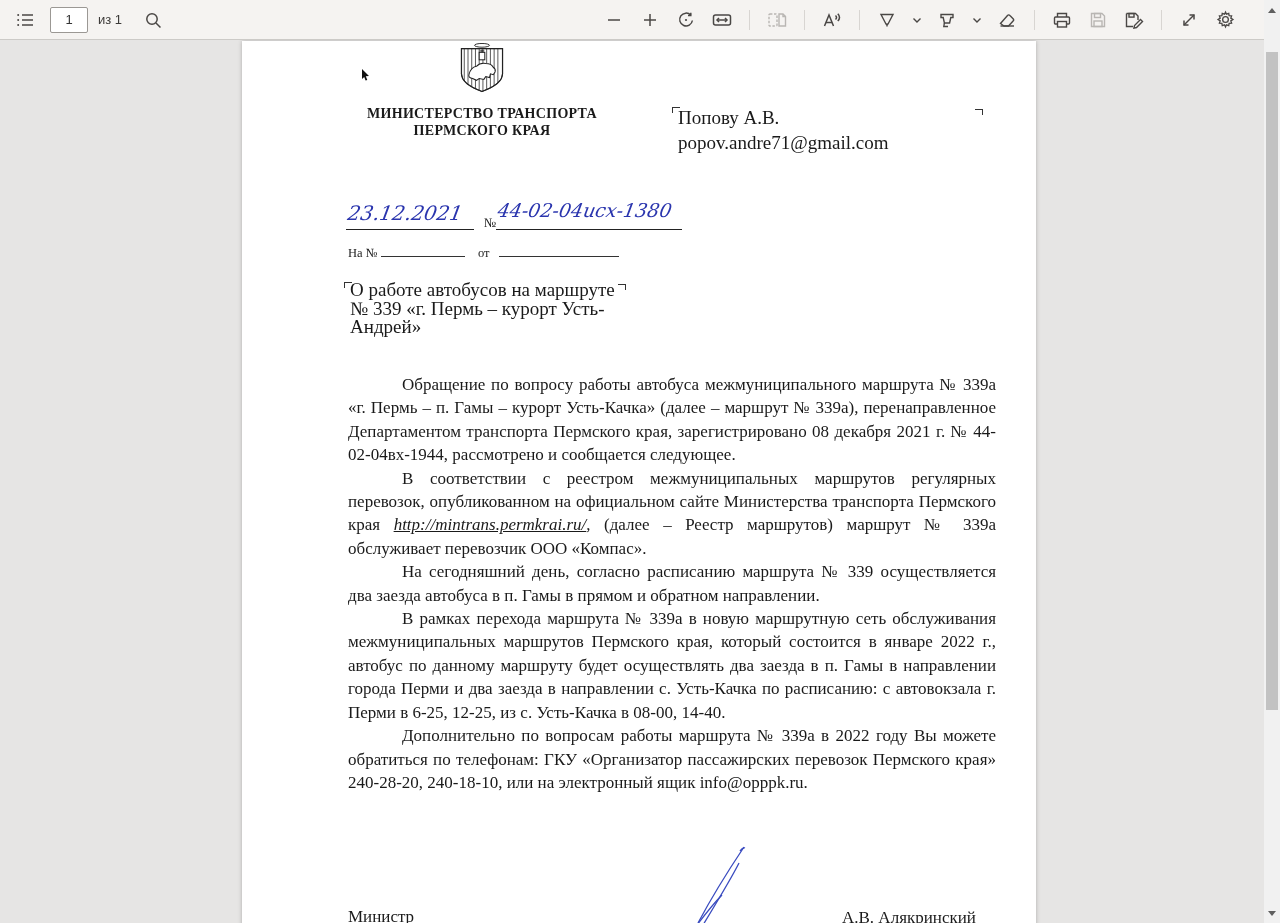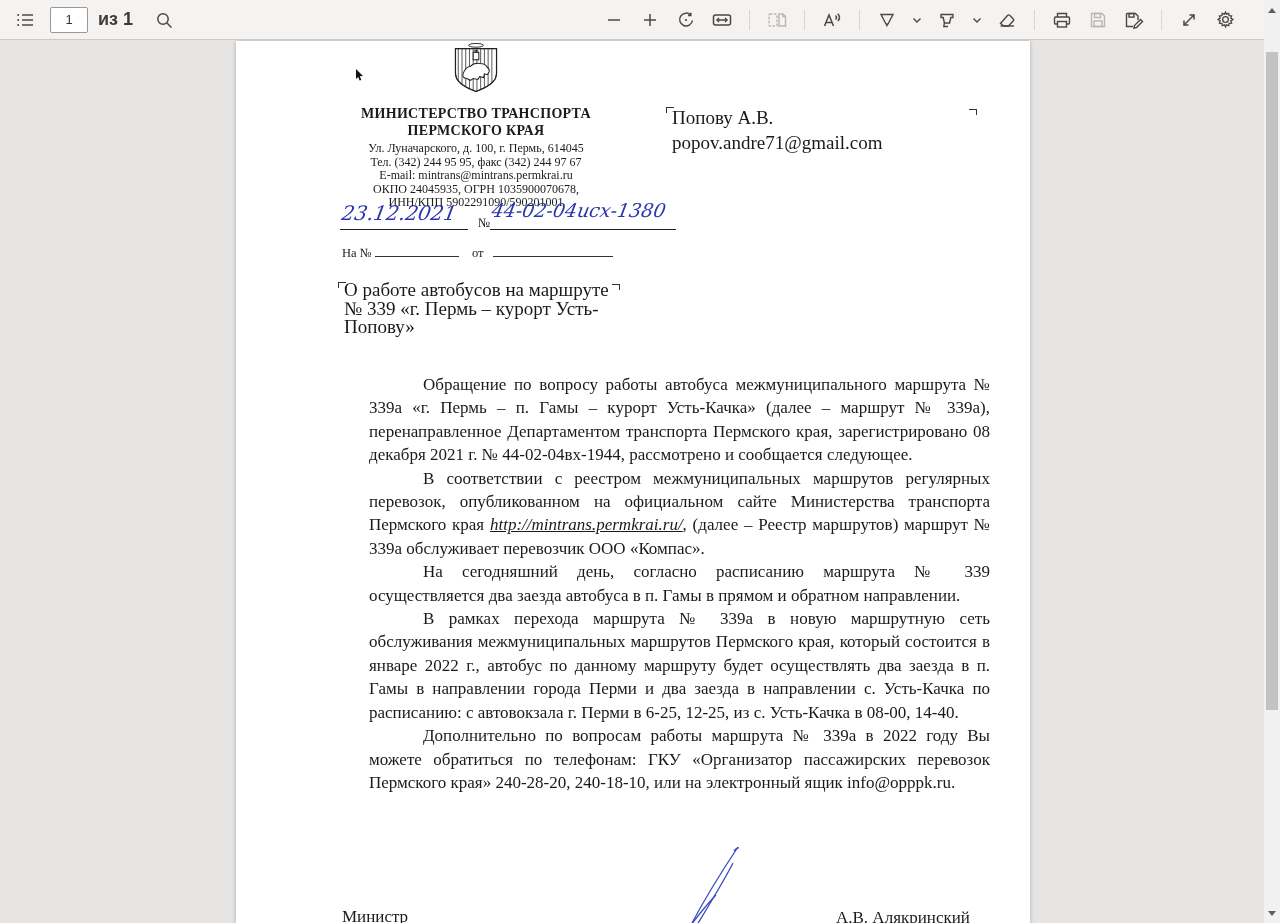--- a/index.html
+++ b/index.html
@@ -19,36 +19,36 @@
     border-radius:4px; cursor:pointer; color:#4a4745;
   }
   .tb-btn.small { width:18px; }
   .tb-btn.disabled { color:#b9b6b3; }
   .tb-btn svg { display:block; }
   .tb-divider { width:1px; height:20px; background:#d8d5d2; margin:0 6px; }
   .page-input {
     width:38px; height:26px; border:1px solid #9b9894; border-radius:2px;
     background:#fff; text-align:center; font-size:13px; color:#333; font-family:"Liberation Sans",sans-serif;
   }
-  .page-count { font-size:18px; color:#3c3a38; white-space:nowrap;font-weight:bold; }
+  .page-count { font-size:13px; color:#3c3a38; white-space:nowrap; }
 
   
   .scrollbar {
     position:absolute; top:0; right:0; width:16px; height:923px;
     background:#f1f1f1; z-index:20;
   }
   .scroll-arrow { position:absolute; left:0; width:16px; height:16px; display:flex; align-items:center; justify-content:center; cursor:pointer; }
   .scroll-arrow.up { top:2px; }
   .scroll-arrow.down { bottom:2px; }
   .arr-up { width:0; height:0; border-left:4px solid transparent; border-right:4px solid transparent; border-bottom:5px solid #5f5f5f; }
   .arr-down { width:0; height:0; border-left:4px solid transparent; border-right:4px solid transparent; border-top:5px solid #5f5f5f; }
   .scroll-thumb { position:absolute; left:2px; top:52px; width:12px; height:658px; background:#c2c2c2; cursor:pointer; }
 
   
-  .viewport { position:absolute; top:41px; left:2px; width:1264px; height:882px; }
+  .viewport { position:absolute; top:41px; left:8px; width:1264px; height:882px; }
   .page {
     position:absolute; left:234px; top:0; width:794px; height:1090px;
     background:#ffffff; box-shadow:0 0 4px rgba(0,0,0,.25);
     font-family:"Liberation Serif", serif; color:#1a1a1a;
   }
 
   
   .letterhead { position:absolute; left:100px; top:2px; width:280px; text-align:center; }
   .emblem { display:block; margin:0 auto 6px auto; }
   .org-name { font-weight:bold; font-size:14px; line-height:17px; letter-spacing:.3px; }
@@ -76,21 +76,21 @@
   .corner.tl { border-left:1.2px solid #333; border-top:1.2px solid #333; }
   .corner.tr { border-right:1.2px solid #333; border-top:1.2px solid #333; }
 
   
   .subject { position:absolute; left:108px; top:240px; width:280px; font-size:19px; line-height:18.5px; }
 
   .salutation { position:absolute; left:106px; top:302px; width:648px; text-align:center; font-size:17.5px; }
 
   
   .body-text { position:absolute; left:106px; top:332px; width:648px; font-size:17px; line-height:23.4px; text-align:justify; }
-  .body-text p { text-indent:54px;margin-left:27px; }
+  .body-text p { text-indent:54px; }
   .doc-link { color:inherit; text-decoration:underline;font-style:italic; }
 
   
   .sig-minister { position:absolute; left:106px; top:866px; font-size:17px; }
   .sig-name { position:absolute; left:600px; top:867px; width:170px; font-size:17px; }
   .sig-strokes { position:absolute; left:448px; top:800px; }
 </style>
 </head>
 <body>
 
@@ -267,27 +267,20 @@
           <rect x="27" y="10" width="6" height="8"></rect>
           <line x1="30" y1="7" x2="30" y2="10"></line>
             <line x1="27.5" y1="8.5" x2="32.5" y2="8.5"></line>
           <path d="M16 34 q2 -8 8 -9 q4 -4 10 -3 q6 0 8 4 q3 2 2 5 l-2 3 l-3 -1 l-1 4 l-4 -1 l-2 3 l-5 -1 l-3 2 l-4 -2 q-5 -1 -4 -4 Z"></path>
         </g>
       </svg>
       <div class="org-name">
         <div>МИНИСТЕРСТВО ТРАНСПОРТА</div>
         <div>ПЕРМСКОГО КРАЯ</div>
       </div>
-      <div class="lh-lines">
-        <div>Ул. Луначарского, д. 100, г. Пермь, 614045</div>
-        <div>Тел. (342) 244 95 95, факс (342) 244 97 67</div>
-        <div>E-mail: mintrans@mintrans.permkrai.ru</div>
-        <div>ОКПО 24045935, ОГРН 1035900070678,</div>
-        <div>ИНН/КПП 5902291090/590201001</div>
-      </div>
     </div>
 
     <svg class="cursor-mark" width="9" height="12" viewBox="0 0 9 12">
       <path d="M1 0 L8 7 L4.8 7.3 L6.3 11 L4.6 11.6 L3.2 8 L1 10 Z" fill="#111"></path>
     </svg>
 
     <div class="reg-row">
       <span class="hw hw-date">23.12.2021</span>
       <span class="u-line dateline"></span>
       <span class="no-label">№</span>
@@ -307,21 +300,21 @@
     <div class="recipient">
       <div>Попову А.В.</div>
       <div>popov.andre71@gmail.com</div>
     </div>
 
     <span class="corner tl" style="left:102px; top:241px;"></span>
     <span class="corner tr" style="left:376px; top:243px;"></span>
     <div class="subject">
       <div>О работе автобусов на маршруте</div>
       <div>№ 339 «г. Пермь – курорт Усть-</div>
-      <div>Попову»</div>
+      <div>Андрей»</div>
     </div>
 
 
     <div class="body-text">
       <p>Обращение по вопросу работы автобуса межмуниципального маршрута № 339а «г. Пермь – п. Гамы – курорт Усть-Качка» (далее – маршрут № 339а), перенаправленное Департаментом транспорта Пермского края, зарегистрировано 08 декабря 2021 г. № 44-02-04вх-1944, рассмотрено и сообщается следующее.</p>
       <p><span>В соответствии с реестром межмуниципальных маршрутов регулярных перевозок, опубликованном на официальном сайте Министерства транспорта Пермского края </span><a class="doc-link" href="#">http://mintrans.permkrai.ru/</a><span>, (далее – Реестр маршрутов) маршрут № 339а обслуживает перевозчик ООО «Компас».</span></p>
       <p>На сегодняшний день, согласно расписанию маршрута № 339 осуществляется два заезда автобуса в п. Гамы в прямом и обратном направлении.</p>
       <p>В рамках перехода маршрута № 339а в новую маршрутную сеть обслуживания межмуниципальных маршрутов Пермского края, который состоится в январе 2022 г., автобус по данному маршруту будет осуществлять два заезда в п. Гамы в направлении города Перми и два заезда в направлении с. Усть-Качка по расписанию: с автовокзала г. Перми в 6-25, 12-25, из с. Усть-Качка в 08-00, 14-40.</p>
       <p>Дополнительно по вопросам работы маршрута № 339а в 2022 году Вы можете обратиться по телефонам: ГКУ «Организатор пассажирских перевозок Пермского края» 240-28-20, 240-18-10, или на электронный ящик info@opppk.ru.</p>
     </div>

